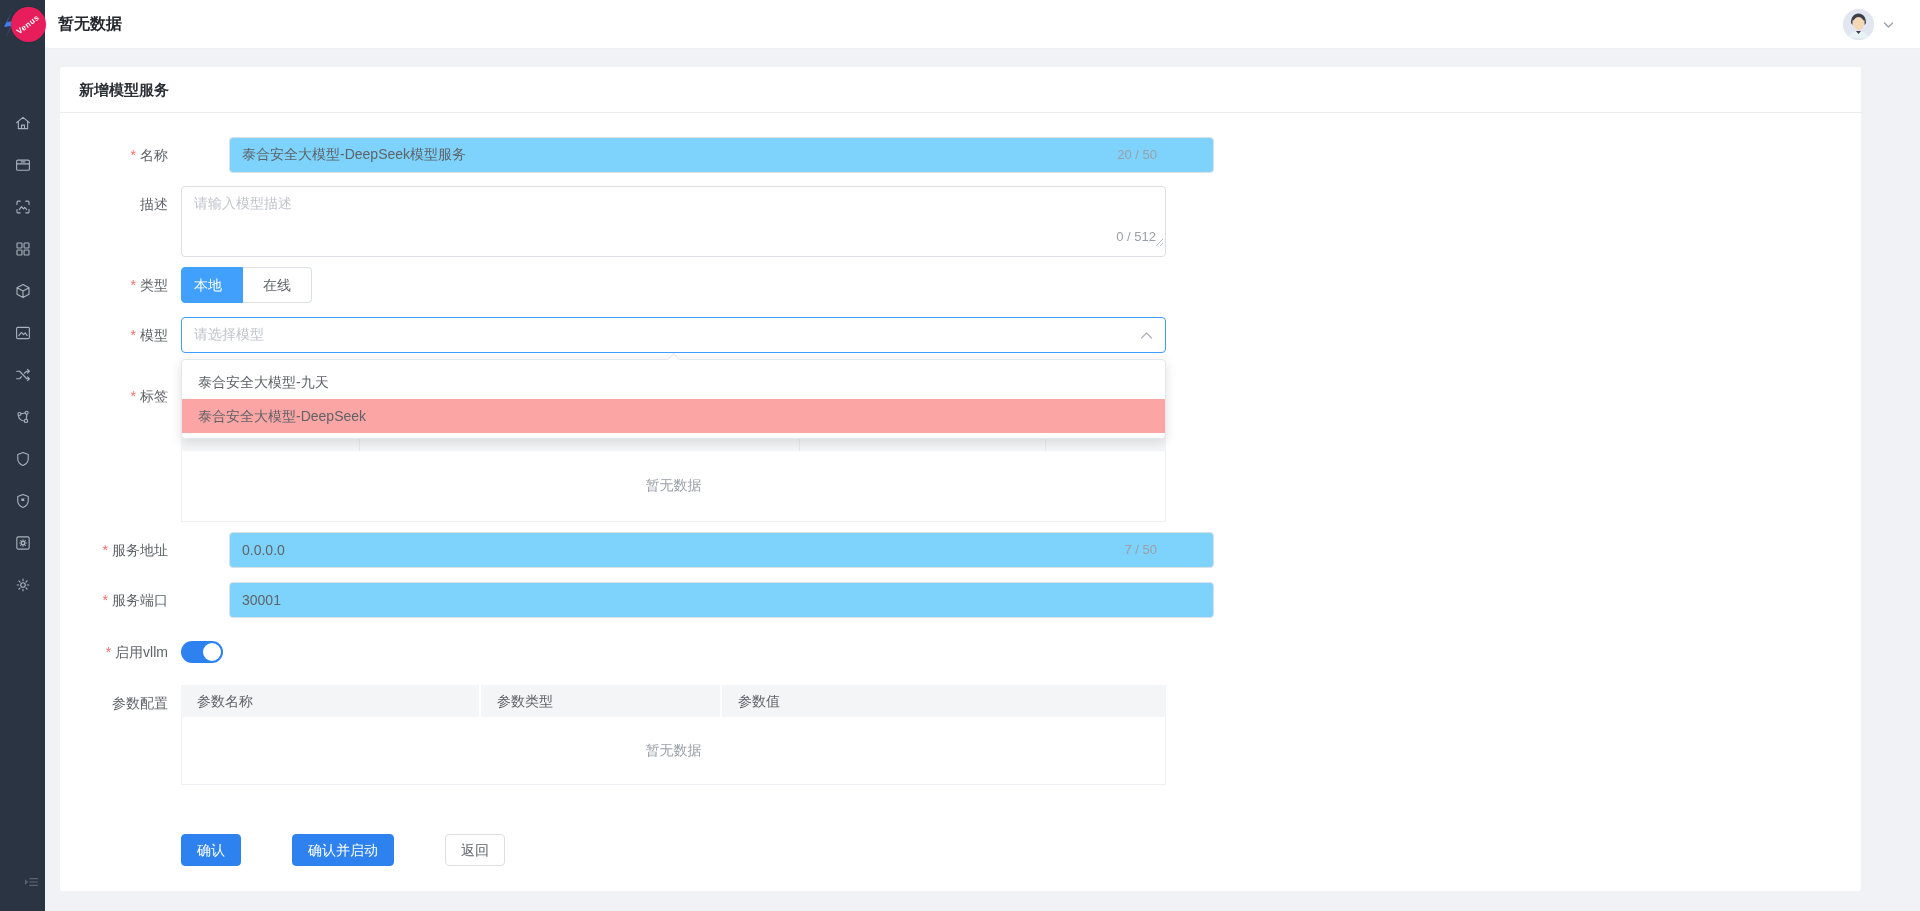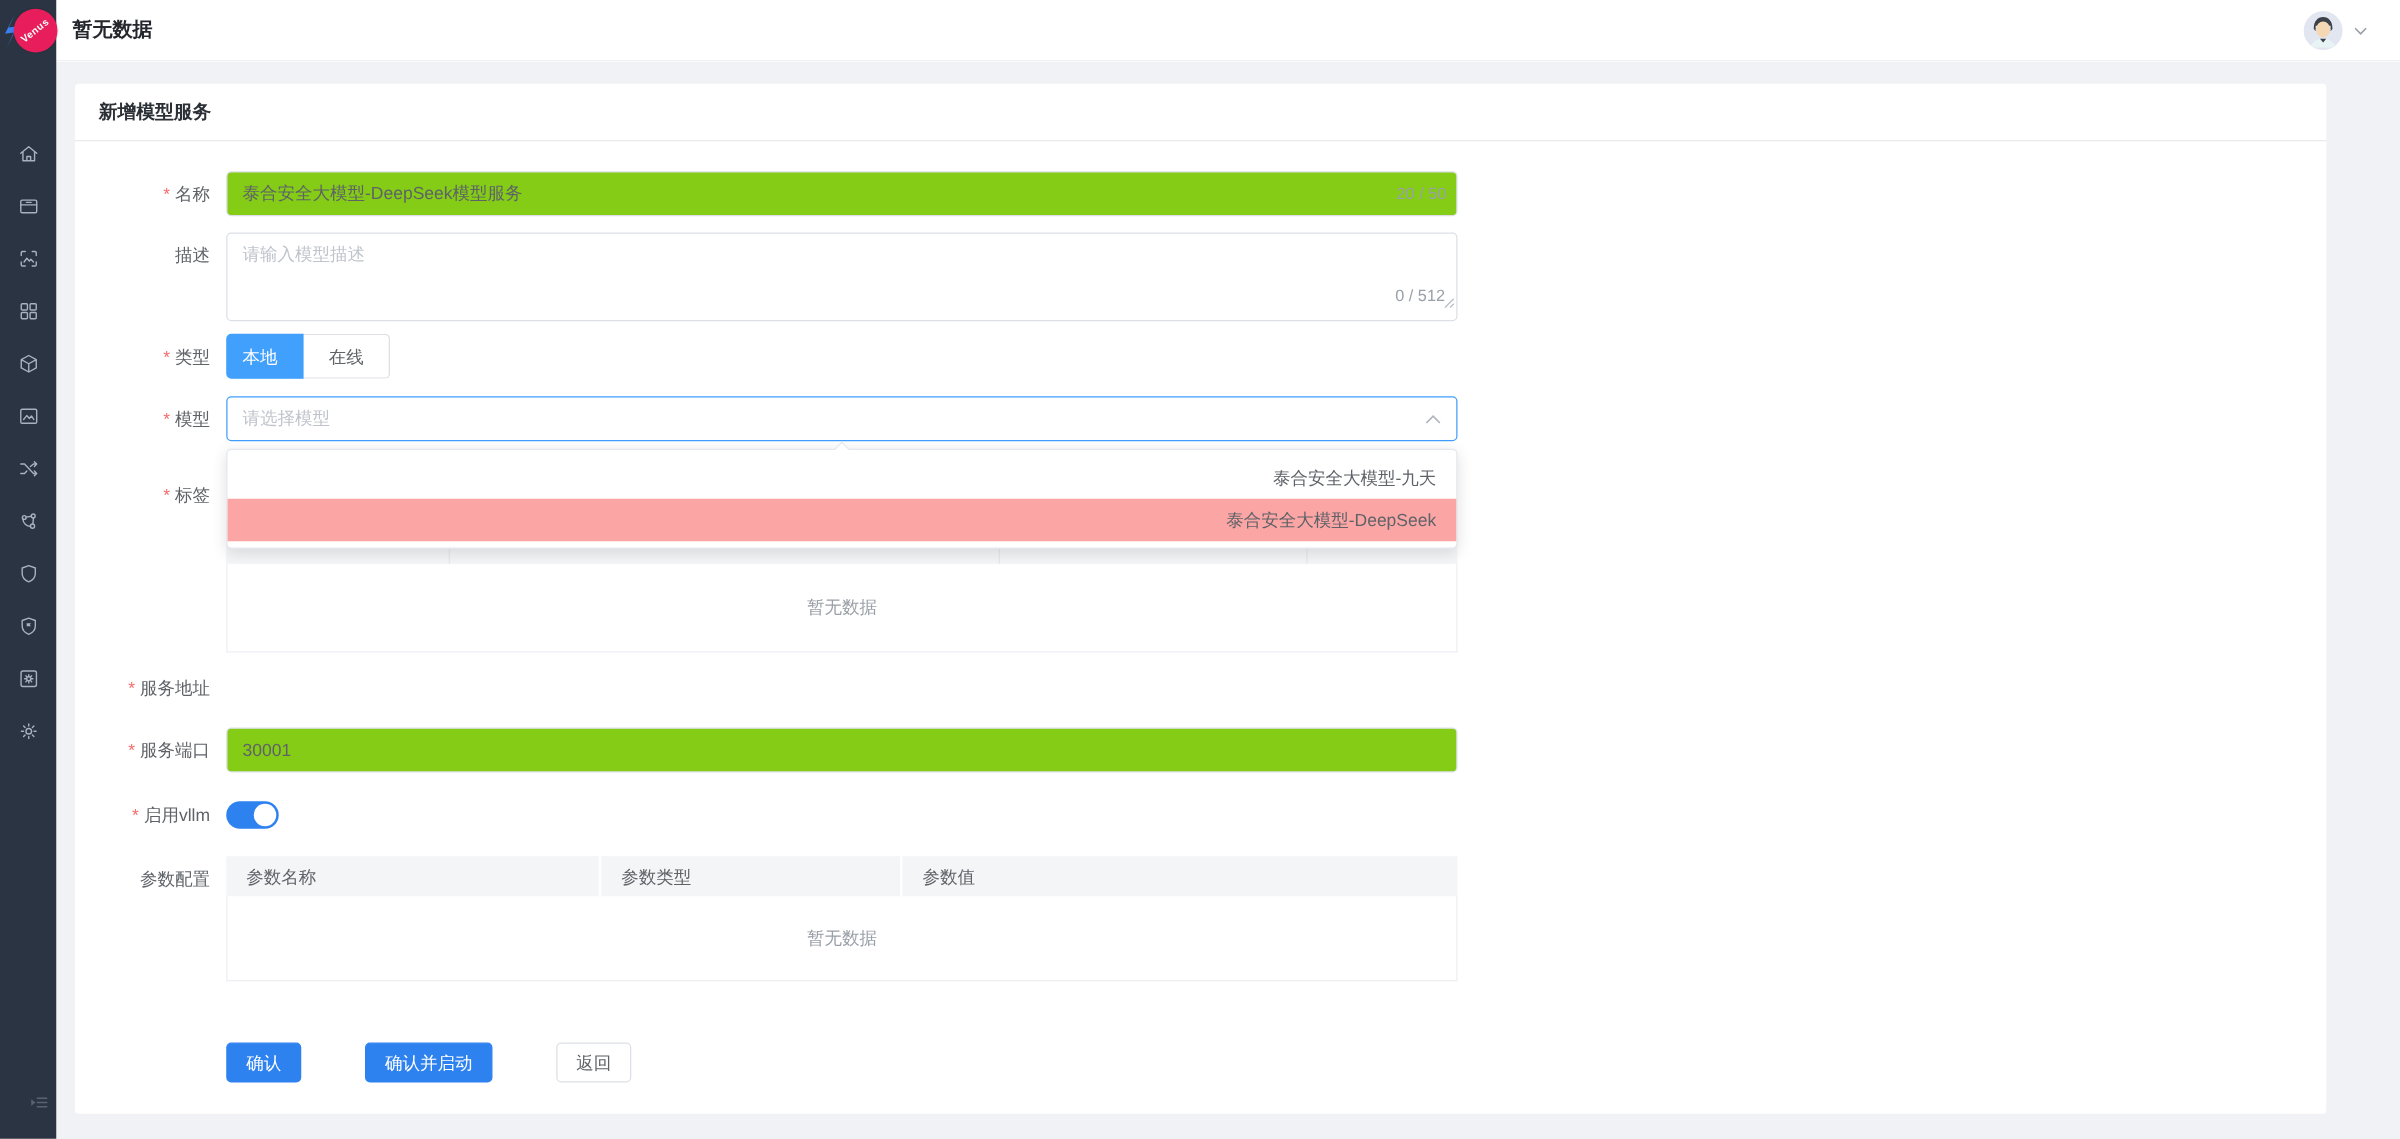--- a/index.html
+++ b/index.html
@@ -32,21 +32,21 @@
     border-bottom:1px solid #e9eaec; }
 
   .form { position:relative; padding-top:24px; }
   .row { display:flex; }
   .flabel { width:121px; padding-right:13px; text-align:right; color:#5f6368; line-height:36px; flex:none; }
   .req::before { content:"*"; color:#f56c6c; margin-right:4px; }
   .control { width:985px; position:relative; }
 
   .inp-wrap { position:relative; height:36px; }
   .inp { width:100%; height:36px; border:1px solid #dcdfe6; border-radius:4px; padding:0 75px 0 12px;
-    color:#5f6368; font-size:14px; font-family:inherit; outline:none; background:#84cc16; }
+    color:#5f6368; font-size:14px; font-family:inherit; outline:none; background:#7dd3fc;margin-left:48px; }
   .inp::placeholder { color:#c0c4cc; }
   .counter { position:absolute; right:9px; top:0; line-height:36px; color:#9aa0a8; font-size:13px; pointer-events:none; }
 
   .ta-wrap { position:relative; height:63px; }
   .ta { width:100%; height:71px; resize:none; border:1px solid #dcdfe6; border-radius:4px; padding:8px 12px;
     color:#5f6368; font-size:14px; font-family:inherit; outline:none; }
   .ta::placeholder { color:#c0c4cc; }
   .ta-counter { position:absolute; right:10px; bottom:5px; color:#9aa0a8; font-size:13px; pointer-events:none; }
   .grip { position:absolute; right:2px; bottom:2px; pointer-events:none; }
 
@@ -58,21 +58,21 @@
   .radio.active { background:#41a0fc; border-color:#41a0fc; color:#fff; }
 
   .select { height:36px; border:1px solid #409eff; border-radius:4px; display:flex; align-items:center;
     padding:0 12px; cursor:pointer; background:#fff; }
   .select .ph { flex:1; color:#c0c4cc; }
 
   .dropdown { position:absolute; top:42px; left:0; width:985px; background:#fff; border:1px solid #e4e7ed;
     border-radius:4px; box-shadow:0 3px 12px rgba(0,0,0,.12); z-index:30; padding:5px 0; }
   .dd-arrow { position:absolute; top:-5px; left:50%; margin-left:-5px; width:9px; height:9px; background:#fff;
     border-left:1px solid #e4e7ed; border-top:1px solid #e4e7ed; transform:rotate(45deg); }
-  .dd-option { height:34px; line-height:34px; padding:0 16px; color:#5f6368; cursor:pointer;text-align:right; }
+  .dd-option { height:34px; line-height:34px; padding:0 16px; color:#5f6368; cursor:pointer; }
   .dd-option.hovered { background:#fca5a5; }
 
   .tags-spacer { height:36px; margin-bottom:1px; }
   .tags-header { display:flex; height:36px; background:#f4f5f7; }
   .tags-header .th { border-right:1px solid #e6e8ec; }
   .tags-header .th:last-child { border-right:none; }
   .tags-body { height:71px; border:1px solid #edeff3; border-top:none; display:flex; align-items:center;
     justify-content:center; color:#9aa0a8; }
 
   .switch { position:relative; width:42px; height:22px; border-radius:11px; background:#2e82f0; margin-top:7px; cursor:pointer; }
@@ -274,20 +274,26 @@
           <div class="th" style="width:120px"></div>
         </div>
         <div class="tags-body">
           <span>暂无数据</span>
         </div>
       </div>
     </div>
 
     <div class="row mb14">
       <div class="flabel req">服务地址</div>
+      <div class="control">
+        <div class="inp-wrap">
+          <input class="inp" value="0.0.0.0" style="">
+          <span class="counter">7 / 50</span>
+        </div>
+      </div>
     </div>
 
     <div class="row mb16">
       <div class="flabel req">服务端口</div>
       <div class="control">
         <div class="inp-wrap">
           <input class="inp" value="30001" style="">
         </div>
       </div>
     </div>

